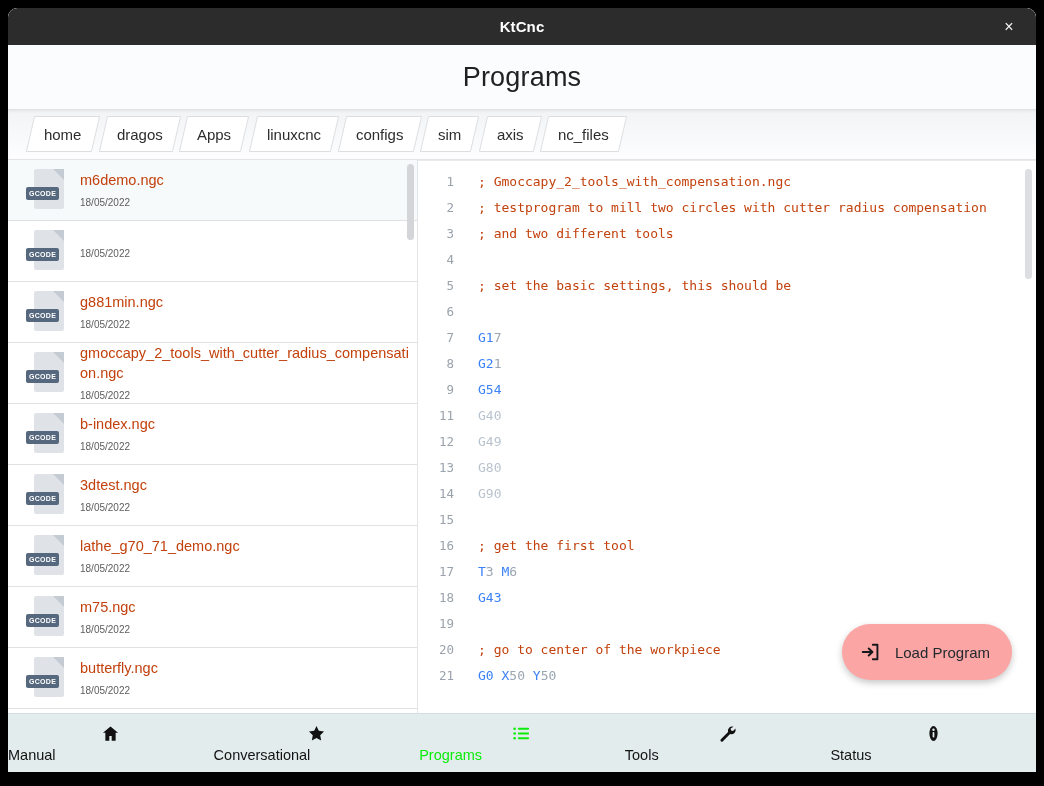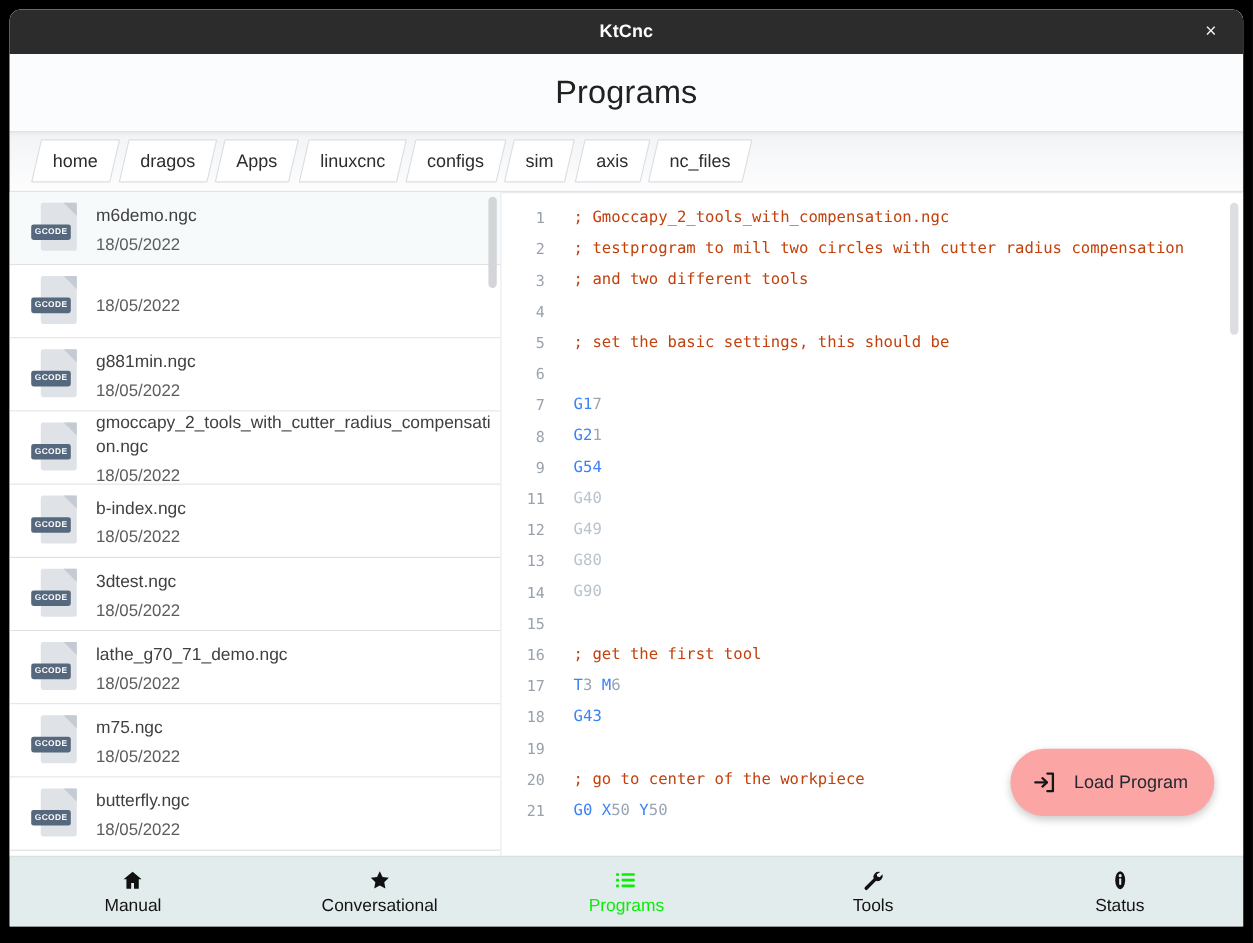--- a/index.html
+++ b/index.html
@@ -167,26 +167,26 @@
     font-weight: bold;
     letter-spacing: .3px;
     padding: 3px 3px;
     border-radius: 2px;
     line-height: 1;
   }
 
   .file-meta { min-width: 0; flex: 1 1 auto; padding-right: 6px; }
   .file-name {
     font-size: 14.5px;
-    color: #404040;
+    color: #c2410c;
     line-height: 20px;
     word-break: break-all;
   }
   .file-date {
-    font-size: 14px;
+    font-size: 10px;
     color: #5d5d5d;
     margin-top: 6px;
     line-height: 14px;
   }
 
   #file-scrollbar {
     position: absolute;
     right: 3px;
     top: 4px;
     width: 7px;
@@ -264,21 +264,20 @@
     flex: 0 0 59px;
     background: #e3ecec;
     display: flex;
     align-items: stretch;
     border-top: 1px solid #d4dede;
   }
   .nav-item {
     flex: 1 1 0;
     display: flex;
     flex-direction: column;
-    align-items: center;
     justify-content: center;
     cursor: pointer;
     gap: 3px;
   }
   .nav-icon { height: 20px; display: flex; align-items: center; justify-content: center; }
   .nav-label { font-size: 14.5px; color: #131313; line-height: 16px; }
   .nav-item.active .nav-label { color: #0bec0b; }
 </style>
 </head>
 <body>

